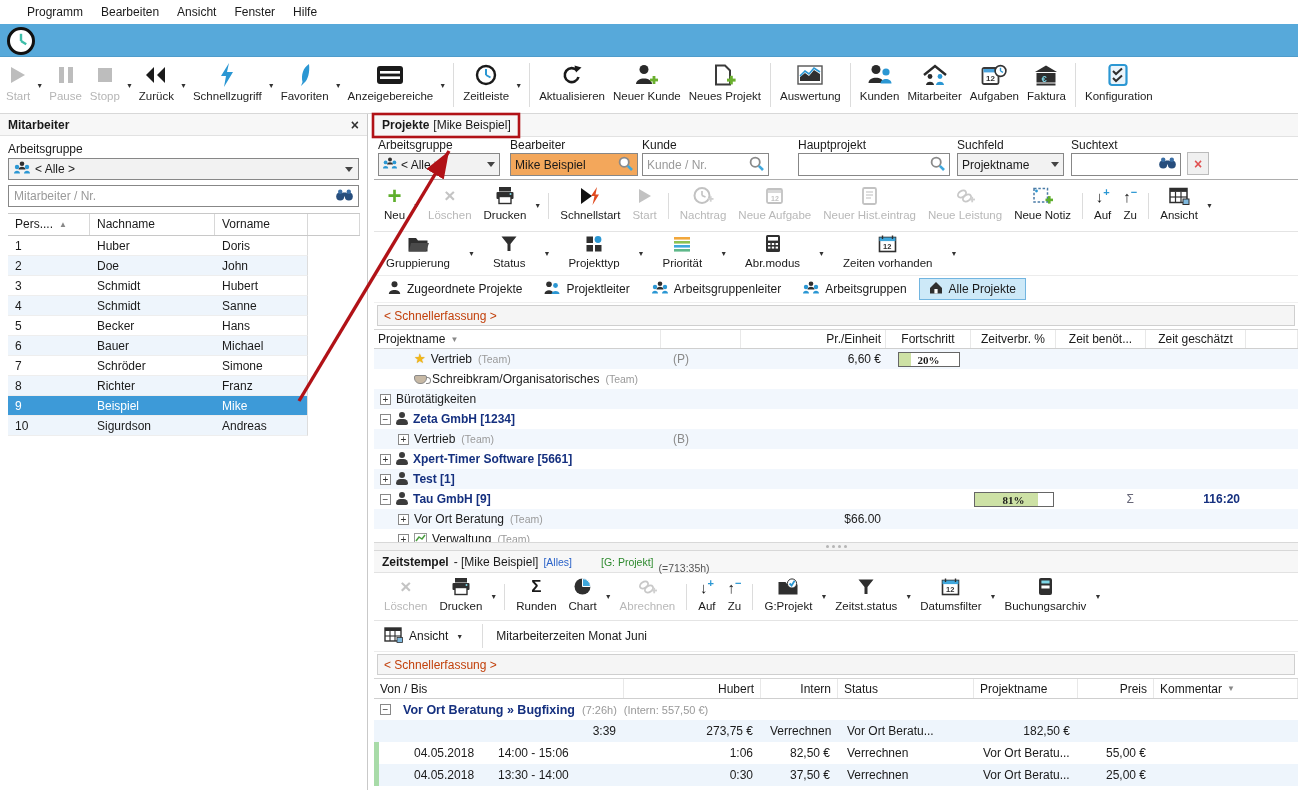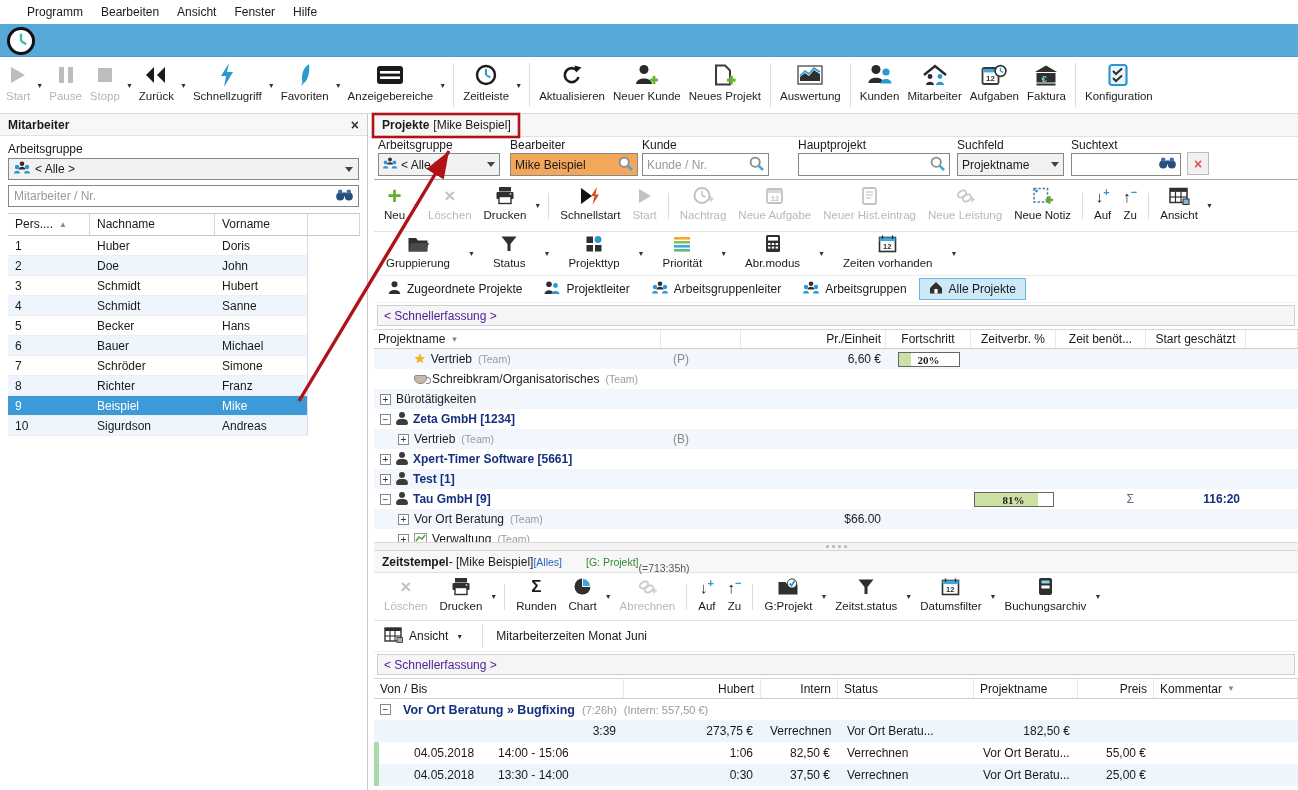--- a/index.html
+++ b/index.html
@@ -79,21 +79,21 @@
   .sigma { font-size:17px; font-weight:bold; }
   .updn { font-size:15px; font-weight:bold; }
   .updn b { color:#2b97d3; font-size:11px; vertical-align:super; }
   
   .ptabs { height:27px; display:flex; align-items:center; padding-left:4px; gap:2px;
            border-bottom:1px solid #f0f0f0; }
   .ptab { display:flex; align-items:center; gap:6px; height:22px; padding:0 9px; border:1px solid transparent; cursor:default; }
   .ptab.active { background:#cde9f8; border:1px solid #72b5e0; }
   
   .quickwrap { height:26px; padding:2px 3px; }
-  .quick { height:21px; border:1px solid #cfcfcf; background:#f5f5f5; color:#4c1d95;
+  .quick { height:21px; border:1px solid #cfcfcf; background:#f5f5f5; color:#c2410c;
            display:flex; align-items:center; padding-left:6px; }
   
   .ptablehead { display:grid; grid-template-columns:287px 80px 145px 85px 85px 90px 100px minmax(0,1fr);
                 height:20px; line-height:19px; border-top:1px solid #d5d5d5; border-bottom:1px solid #cfcfcf; }
   .pth { padding:0 4px; border-right:1px solid #e8e8e8; display:flex; align-items:center; gap:5px; overflow:hidden; }
   .pth.r { justify-content:flex-end; } .pth.c { justify-content:center; }
   .ptbody { height:193px; overflow:hidden; }
   .prow { display:grid; grid-template-columns:287px 80px 145px 85px 85px 90px 100px minmax(0,1fr);
           height:20px; line-height:20px; cursor:default; }
   .prow.alt { background:#f2f7fd; }
@@ -121,21 +121,21 @@
   .pperson::after { content:""; position:absolute; left:0; bottom:1px; width:12px; height:6px;
                     border-radius:5px 5px 2px 2px; background:#3c3c3c; }
   .pbar { position:relative; display:inline-block; height:15px; border:1px solid #666; background:#fff; }
   .pfill { position:absolute; left:0; top:0; bottom:0; background:#cde1a5; }
   .ptxt { position:relative; display:block; text-align:center; font-size:11px; line-height:14px; font-weight:bold;font-family:Liberation Serif, serif; }
   
   .hsplit { height:9px; background:#f3f3f3; border-top:1px solid #d8d8d8; border-bottom:1px solid #d8d8d8;
             display:flex; align-items:center; justify-content:center; gap:3px; }
   .hsplit i { width:3px; height:3px; background:#b5b5b5; border-radius:50%; }
   
-  .tstitle { height:22px; display:flex; align-items:center; padding:0 8px; background:#f7f7f7;
+  .tstitle { height:22px; display:flex; align-items:center; gap:5px; padding:0 8px; background:#f7f7f7;
              border-bottom:1px solid #e2e2e2; }
   .badge-a { color:#2a62c8; font-size:10.5px; }
   .badge-g { color:#2e8a2e; font-size:10.5px;padding-left:24px; }
   .total { color:#555; font-size:10.5px;margin-top:13px; }
   .ttb { height:48px; border-bottom:1px solid #e4e4e4; display:flex; align-items:center; padding:0 4px; }
   .ansrow { height:31px; border-bottom:1px solid #ececec; display:flex; align-items:center; padding:0 6px; gap:8px; }
   .ansbtn { display:flex; align-items:center; gap:6px; padding:2px 4px; cursor:default; }
   .viewname { color:#222; }
   
   .ttablehead { display:grid; grid-template-columns:250px 137px 77px 136px 104px 76px minmax(0,1fr);
@@ -789,21 +789,21 @@
     <div class="ptablehead">
       <span class="pth">
           <span>Projektname</span>
           <span class="sorta">▼</span>
         </span>
       <span class="pth"></span>
       <span class="pth r">Pr./Einheit</span>
       <span class="pth c">Fortschritt</span>
       <span class="pth c">Zeitverbr. %</span>
       <span class="pth c">Zeit benöt...</span>
-      <span class="pth c">Start geschätzt</span>
+      <span class="pth c">Zeit geschätzt</span>
       <span class="pth"></span>
     </div>
     <div class="ptbody">
         <div class="prow alt">
           <span class="pc name">
             <span class="treepad" style="width:24px"></span>
             <span class="exp none"></span>
             <span class="tico star">★</span>
             <span class="pname nw">Vertrieb</span>
             <span class="team">(Team)</span>

